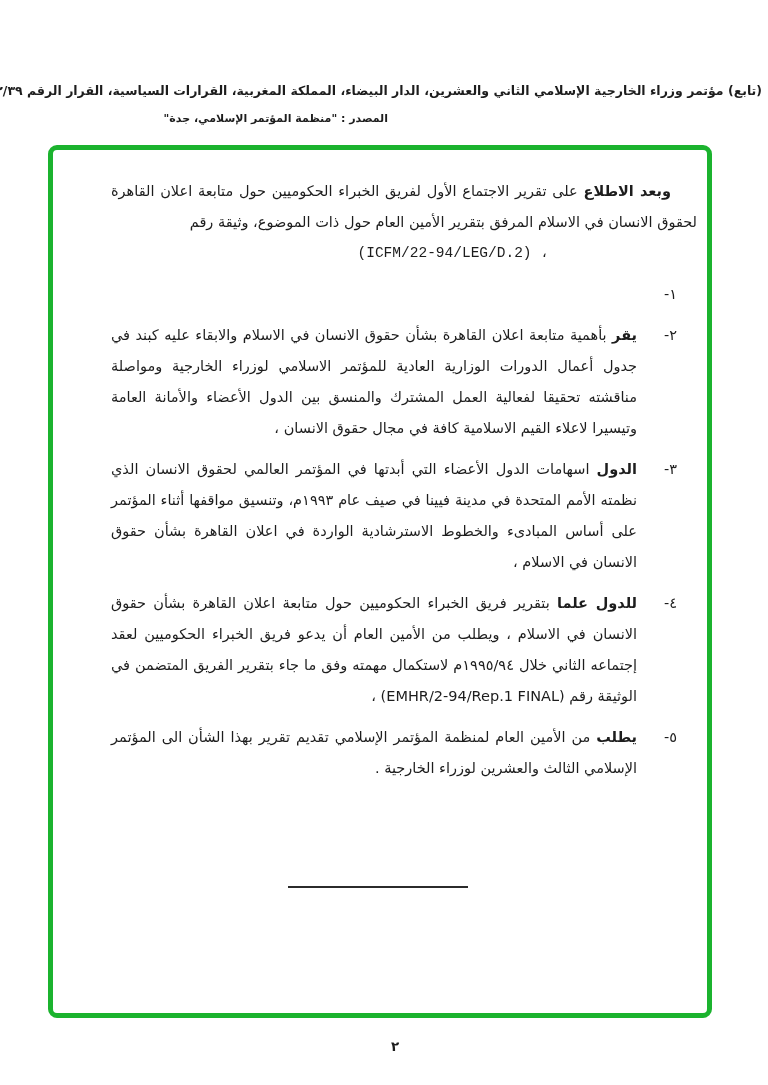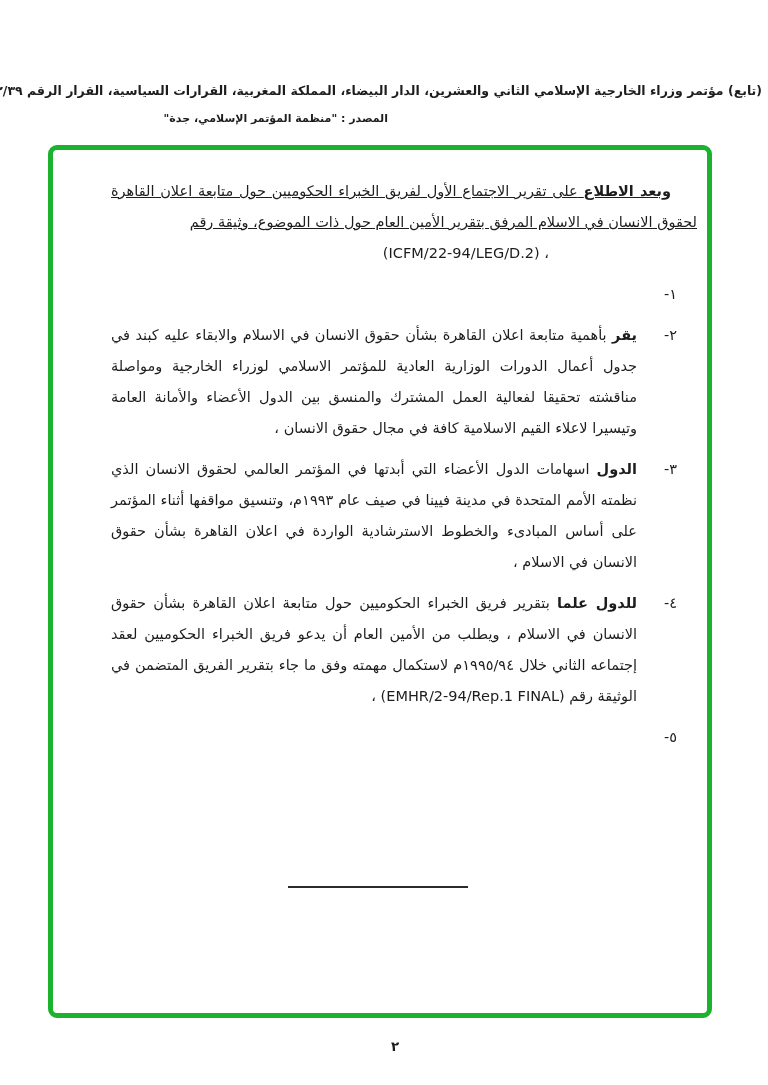--- a/index.html
+++ b/index.html
@@ -31,25 +31,26 @@
     border:5px solid #1bb32e;
     border-radius:9px;
   }
   .content {
     margin:26px 10px 0 58px;
     font-size:14.5px;
     line-height:31px;
     text-align:justify;
     text-align-last:right;
   }
-  .intro { margin:0; text-indent:26px;text-decoration:underline; }
+  .intro { margin:0; text-indent:26px; }
   .docref {
     padding-left:0; padding-right:148px;
     text-align:right; text-align-last:right;
     white-space:nowrap;
+    font-family:Liberation Mono, monospace;
   }
   .items { margin-top:9px; }
   .item {
     display:flex;
     column-gap:10px;
     padding-right:20px;
     margin-top:10px;
   }
   .num { flex:0 0 30px; text-align:right; }
   .item-body { flex:1; margin:0; }
@@ -95,20 +96,21 @@
         <p class="item-body"><span class="lead">الدول</span> <span>اسهامات الدول الأعضاء التي أبدتها في المؤتمر العالمي لحقوق الانسان الذي نظمته الأمم المتحدة في مدينة فيينا في صيف عام ١٩٩٣م، وتنسيق مواقفها أثناء المؤتمر على أساس المبادىء والخطوط الاسترشادية الواردة في اعلان القاهرة بشأن حقوق الانسان في الاسلام ،</span></p>
       </div>
 
       <div class="item">
         <span class="num">٤-</span>
         <p class="item-body"><span class="lead">للدول علما</span> <span>بتقرير فريق الخبراء الحكوميين حول متابعة اعلان القاهرة بشأن حقوق الانسان في الاسلام ، ويطلب من الأمين العام أن يدعو فريق الخبراء الحكوميين لعقد إجتماعه الثاني خلال ١٩٩٥/٩٤م لاستكمال مهمته وفق ما جاء بتقرير الفريق المتضمن في الوثيقة رقم (EMHR/2-94/Rep.1 FINAL) ،</span></p>
       </div>
 
       <div class="item">
         <span class="num">٥-</span>
+        <p class="item-body"><span class="lead">يطلب</span> <span>من الأمين العام لمنظمة المؤتمر الإسلامي تقديم تقرير بهذا الشأن الى المؤتمر الإسلامي الثالث والعشرين لوزراء الخارجية .</span></p>
       </div>
 
     </div>
   </div>
 
   <div class="divider"></div>
 </div>
 
 <div class="page-number">٢</div>
 

